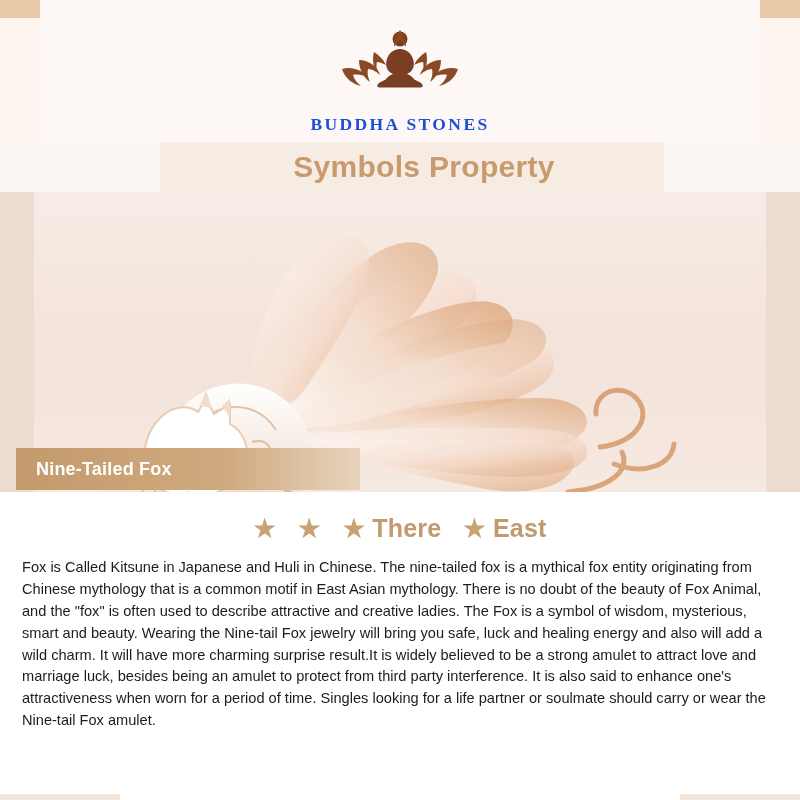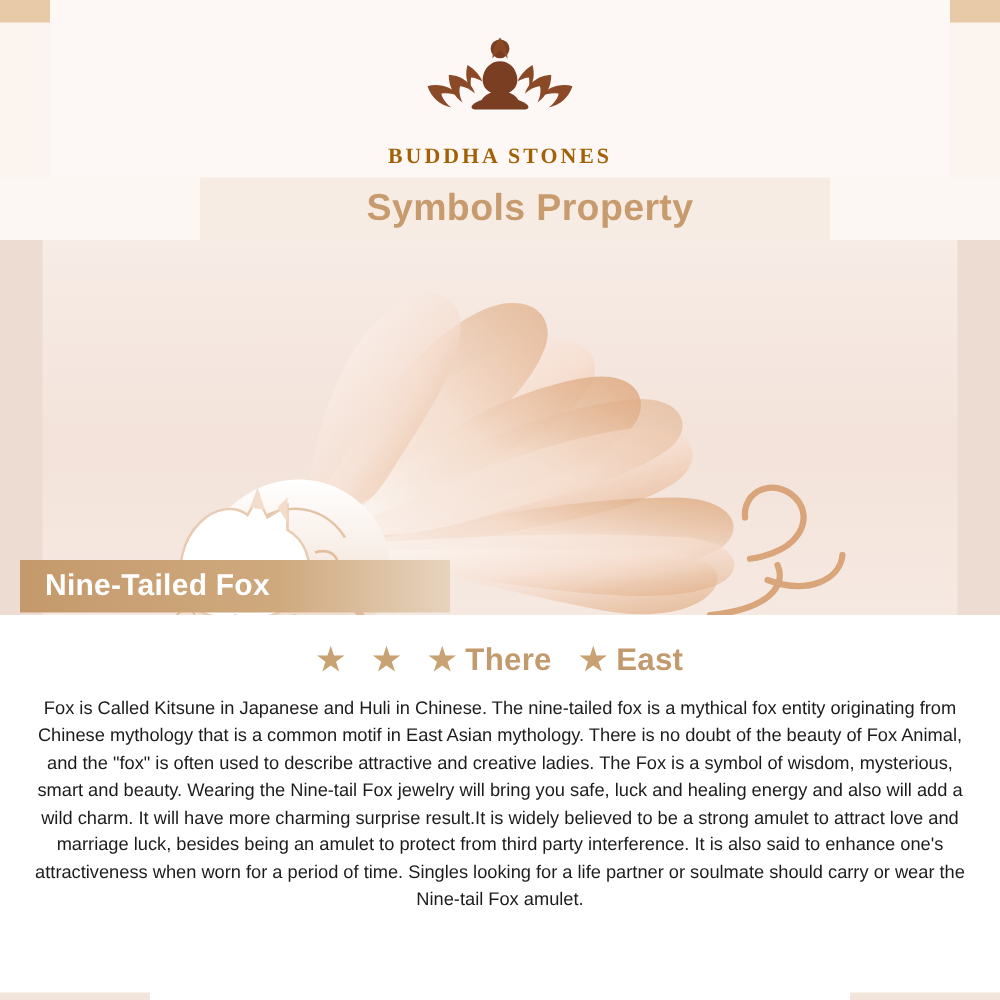--- a/index.html
+++ b/index.html
@@ -56,21 +56,21 @@
   }
   .logo-mark {
     display: block;
     margin: 0 auto;
   }
   .brand {
     margin-top: 6px;
     font-size: 17.5px;
     letter-spacing: 2.4px;
     font-weight: bold;
-    color: #a16207;
+    color: #1d4ed8;
     font-family: "Liberation Serif", serif;
   }
 
   
   .title-bar {
     position: absolute;
     left: 160px; top: 142px;
     width: 480px; height: 50px;
     background: #f7ece3;
     display: flex;
@@ -111,21 +111,21 @@
     position: absolute;
     left: 16px; top: 448px;
     width: 344px; height: 42px;
     background: linear-gradient(90deg, #c49a6c 0%, #cfa97e 60%, #e7d3bd 100%);
     display: flex;
     align-items: center;
   }
   .ribbon span {
     margin-left: 20px;
     color: #ffffff;
-    font-size: 24px;
+    font-size: 18px;
     font-weight: bold;
     letter-spacing: 0.2px;
   }
 
   
   .bottom {
     position: absolute;
     left: 0; top: 492px;
     width: 800px; height: 308px;
     background: #ffffff;
@@ -149,21 +149,21 @@
   .star {
     color: #c9a273;
     font-size: 25px;
     line-height: 1;
   }
   .body-copy {
     margin: 14px 22px 0 22px;
     font-size: 14.6px;
     line-height: 1.5;
     color: #1c1c1c;
-    text-align: center;
+    text-align: left;
   }
 
   
   .edge-mark {
     position: absolute;
     bottom: 0;
     width: 120px; height: 6px;
     background: #f2e6dc;
   }
   .edge-mark.l { left: 0; }

